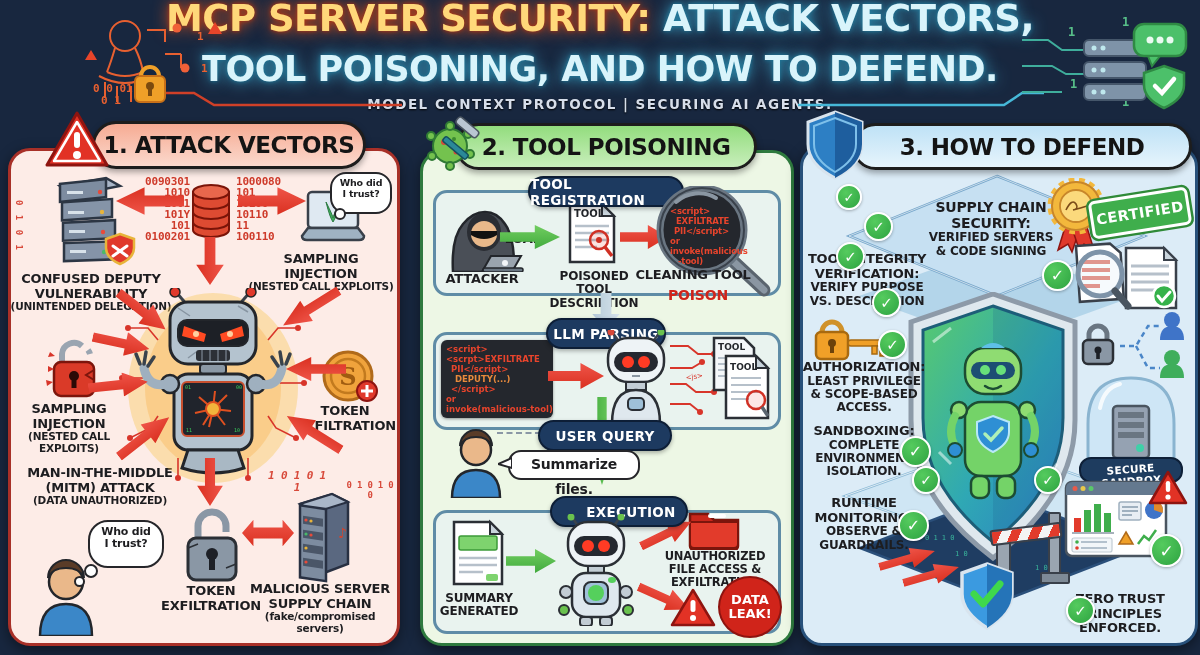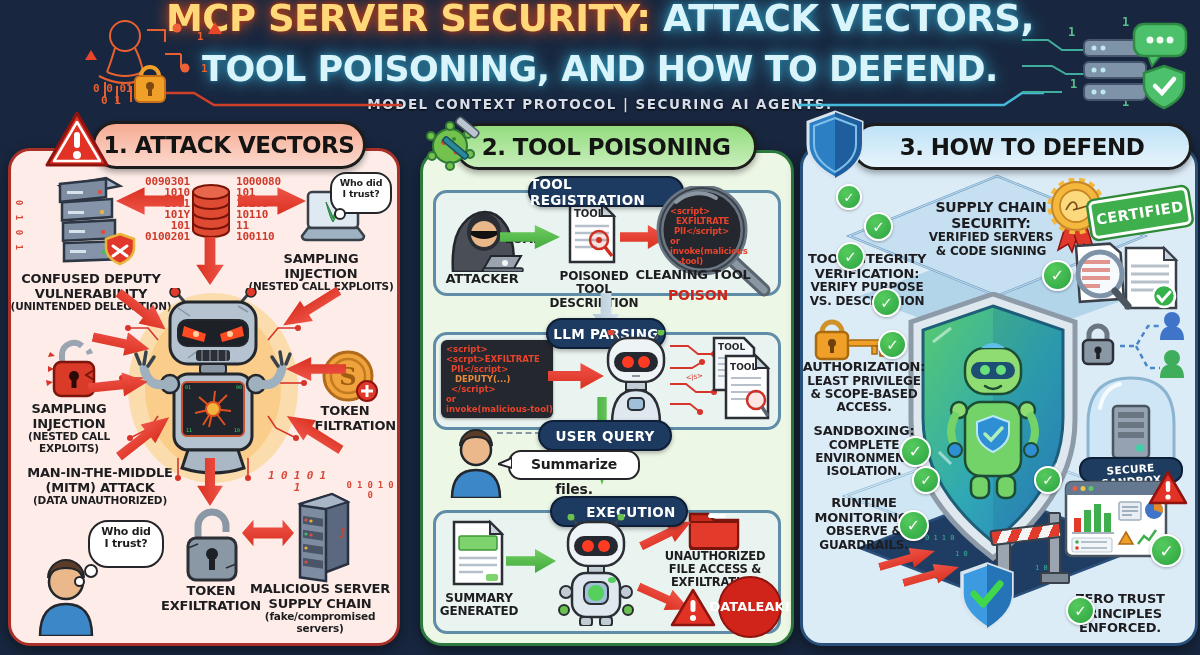--- a/index.html
+++ b/index.html
@@ -556,21 +556,21 @@
   <div class="t" style="left:656px;top:550px;width:118px;z-index:6;">
     <div class="f11">UNAUTHORIZED</div>
     <div class="f11">FILE ACCESS &amp;</div>
     <div class="f11">EXFILTRATION</div>
   </div>
   <svg class="abs" style="left:670px;top:588px;z-index:6;" width="46" height="40" viewBox="0 0 46 40">
     <path d="M23,2 L44,37 H2 Z" fill="#e23225" stroke="#8e1410" stroke-width="2.5" stroke-linejoin="round"></path>
     <rect x="20.5" y="12" width="5" height="12" rx="2.5" fill="#fff"></rect>
       <circle cx="23" cy="30" r="3" fill="#fff"></circle>
   </svg>
-  <div class="abs" style="left:718px;top:576px;width:60px;height:58px;background:#d0241a;border:2.5px solid #8e1410;border-radius:50%;z-index:7;display:flex;flex-direction:row;align-items:center;justify-content:center;color:#fff;font-weight:800;font-size:13px;line-height:1.05;">
+  <div class="abs" style="left:718px;top:576px;width:60px;height:58px;background:#d0241a;border:2.5px solid #8e1410;border-radius:50%;z-index:7;display:flex;flex-direction:column;align-items:center;justify-content:center;color:#fff;font-weight:800;font-size:13px;line-height:1.05;">
     <div>DATA</div>
       <div>LEAK!</div>
   </div>
 
   <div class="panel" style="left:800px;top:145px;width:392px;height:495px;background:#dcecf7;border:3.5px solid #27507a;"></div>
   <div class="pill" style="left:852px;top:123px;width:334px;height:41px;background:linear-gradient(180deg,#bfe2f6,#e6f4fc);">
     <span>3. HOW TO DEFEND</span>
   </div>
   <svg class="abs" style="left:804px;top:110px;z-index:7;" width="62" height="70" viewBox="0 0 62 70">
     <path d="M31,2 L58,12 V34 Q58,54 31,68 Q4,54 4,34 V12 Z" fill="#2d7fc4" stroke="#d8e4ee" stroke-width="3"></path>

